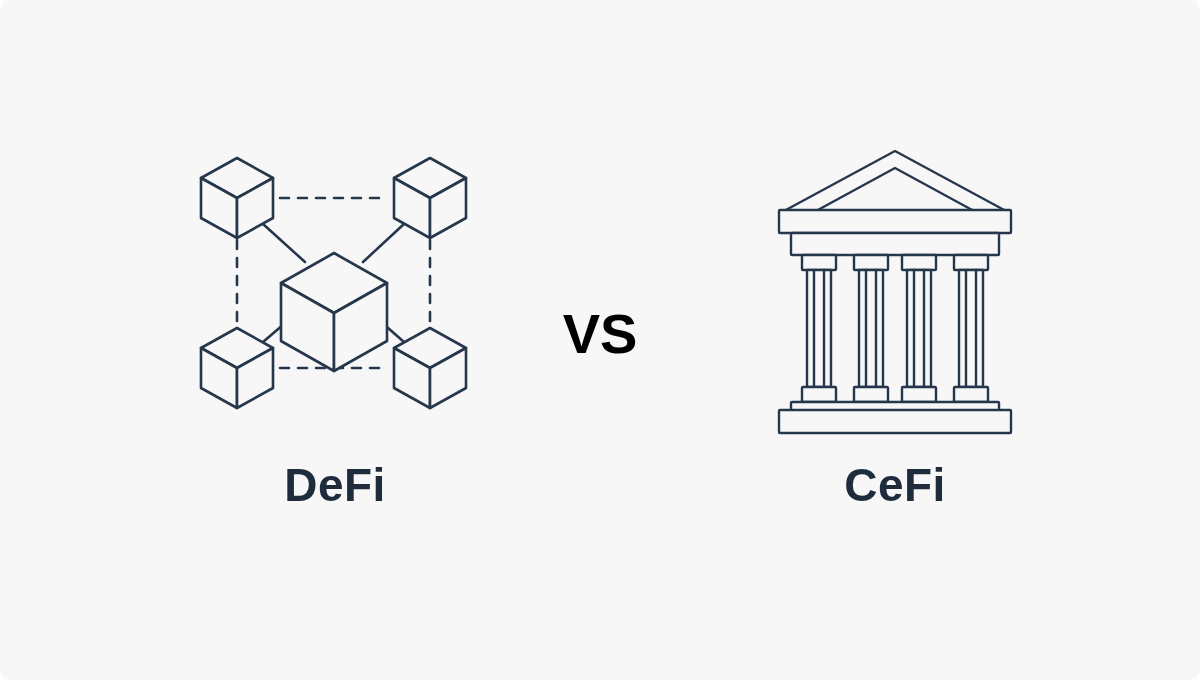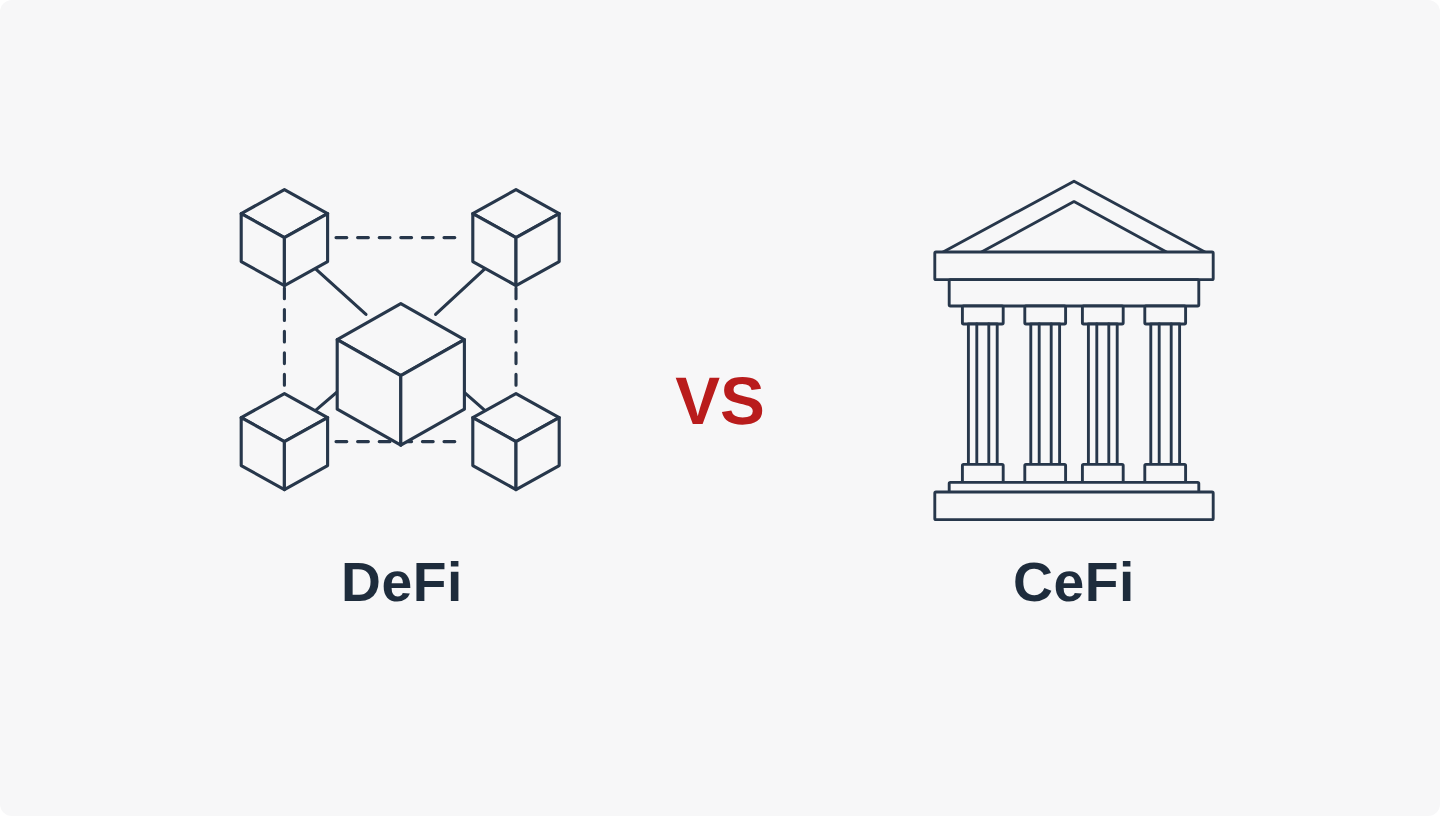--- a/index.html
+++ b/index.html
@@ -134,21 +134,21 @@
             <polygon points="281,208 281,248 245,268 245,228" fill="#f7f7f8"></polygon>
           </g>
 
         </g>
       </svg>
     </div>
 
     <div class="label" style="color: rgb(30, 44, 60);">DeFi</div>
   </div>
 
-  <div id="vs-badge" style="color: #b91c1c;">VS</div>
+  <div id="vs-badge" style="color: #000000;">VS</div>
 
   <div class="panel" id="cefi-panel">
 
     <div class="icon-wrap">
       <svg width="244" height="280" viewBox="0 0 244 280">
         <g fill="#f7f7f8" stroke="#27374b" stroke-width="2.4" stroke-linecap="round" stroke-linejoin="round">
 
           <g>
 
             <polyline points="11,71 122,11 233,71" fill="none"></polyline>

